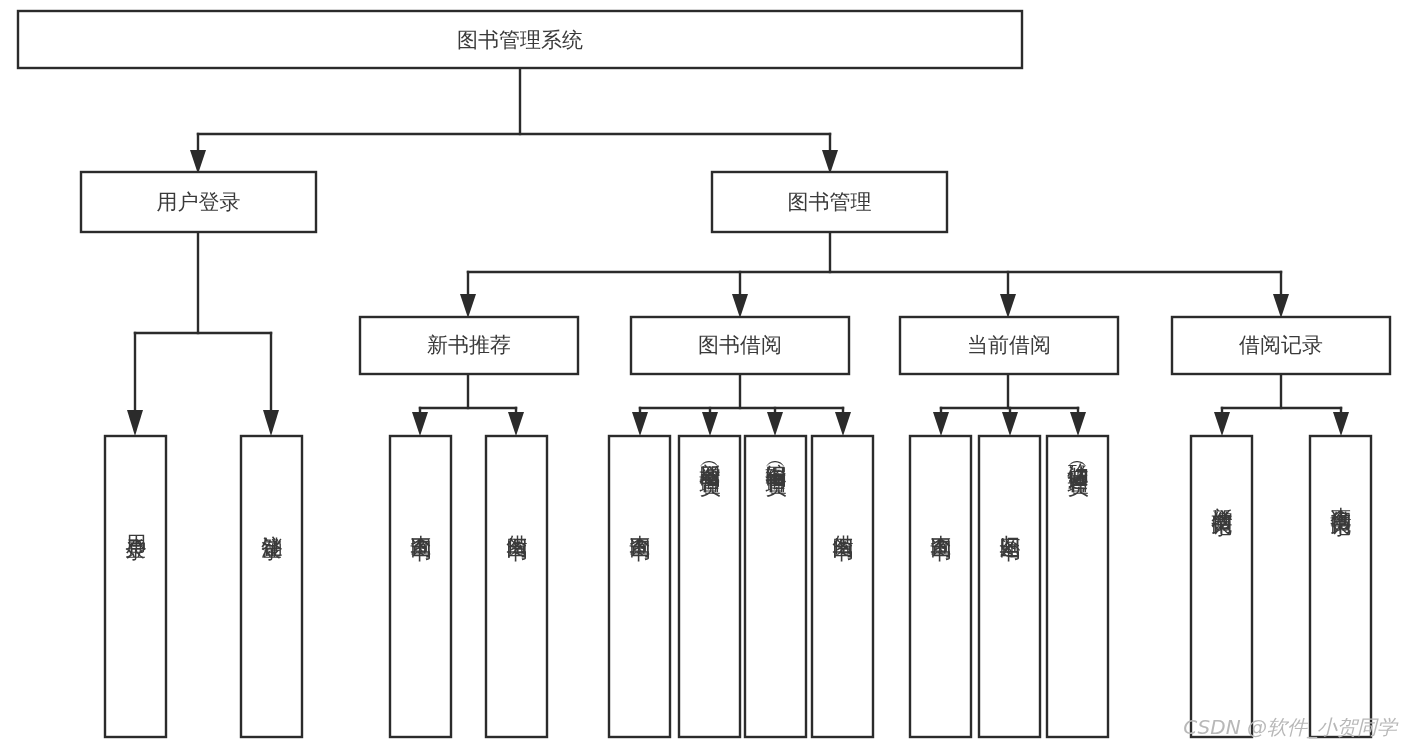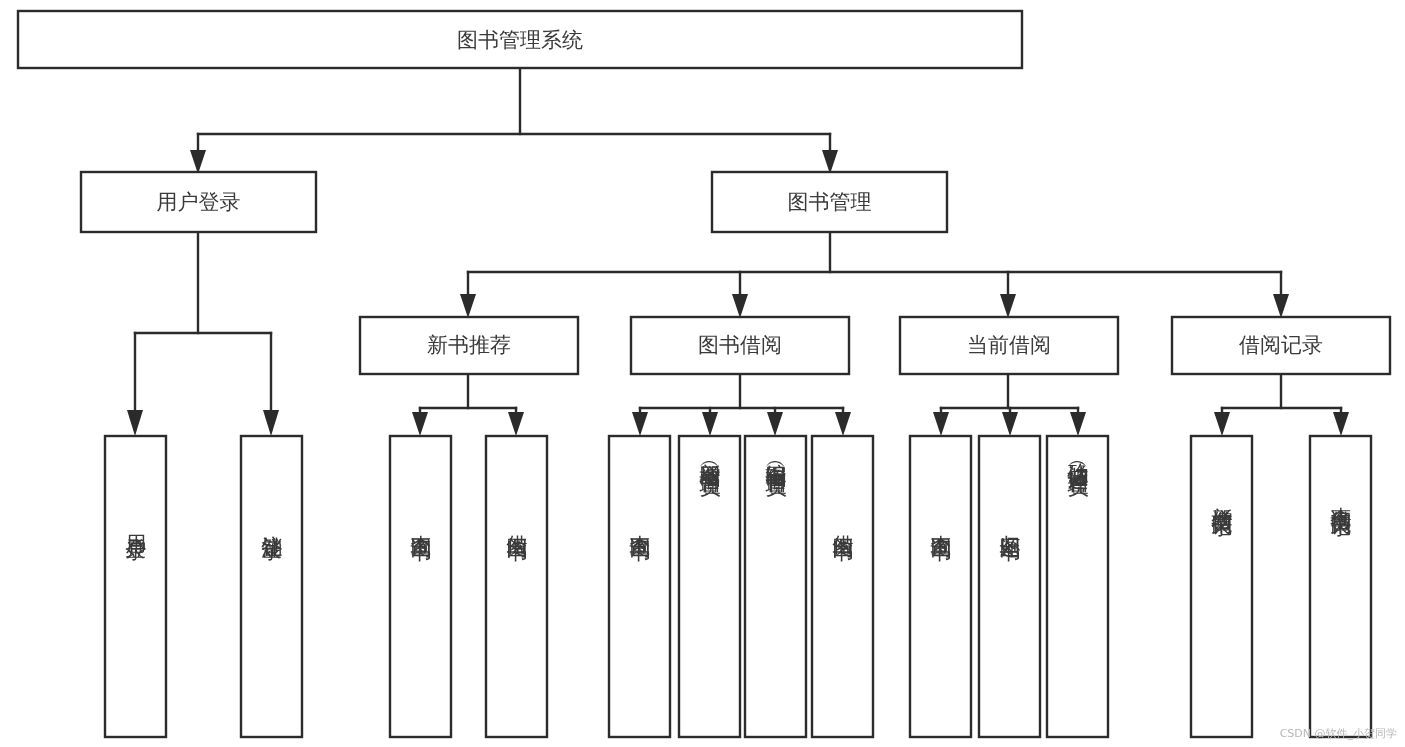--- a/index.html
+++ b/index.html
@@ -59,24 +59,25 @@
     line-height: 1;
     white-space: nowrap;
     text-align: left;
     user-select: none;
   }
   #watermark {
     position: absolute;
     right: 8px;
     bottom: 6px;
     font-family: "DejaVu Sans", "Liberation Sans", sans-serif;
-    font-size: 11px;
+    font-size: 20px;
     color: #b8b8b8;
     white-space: nowrap;
     user-select: none;
+    font-style: italic;
   }
 </style>
 </head>
 <body>
 
 <div id="diagram-root">
 
   <svg id="flow-svg" viewBox="0 0 1405 747">
 
     <g>

